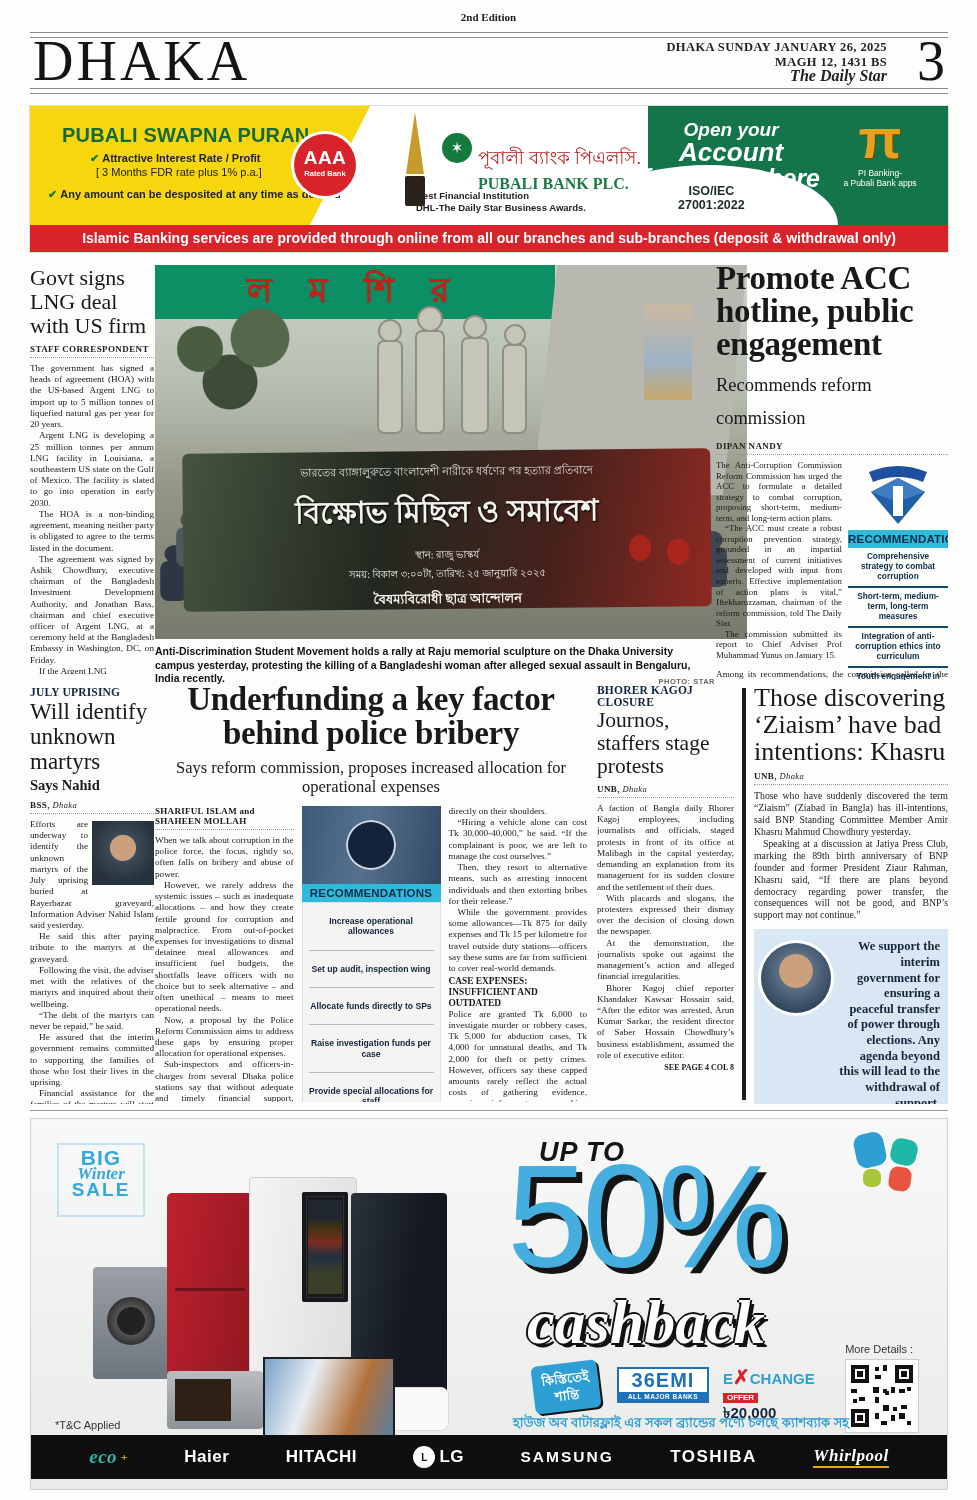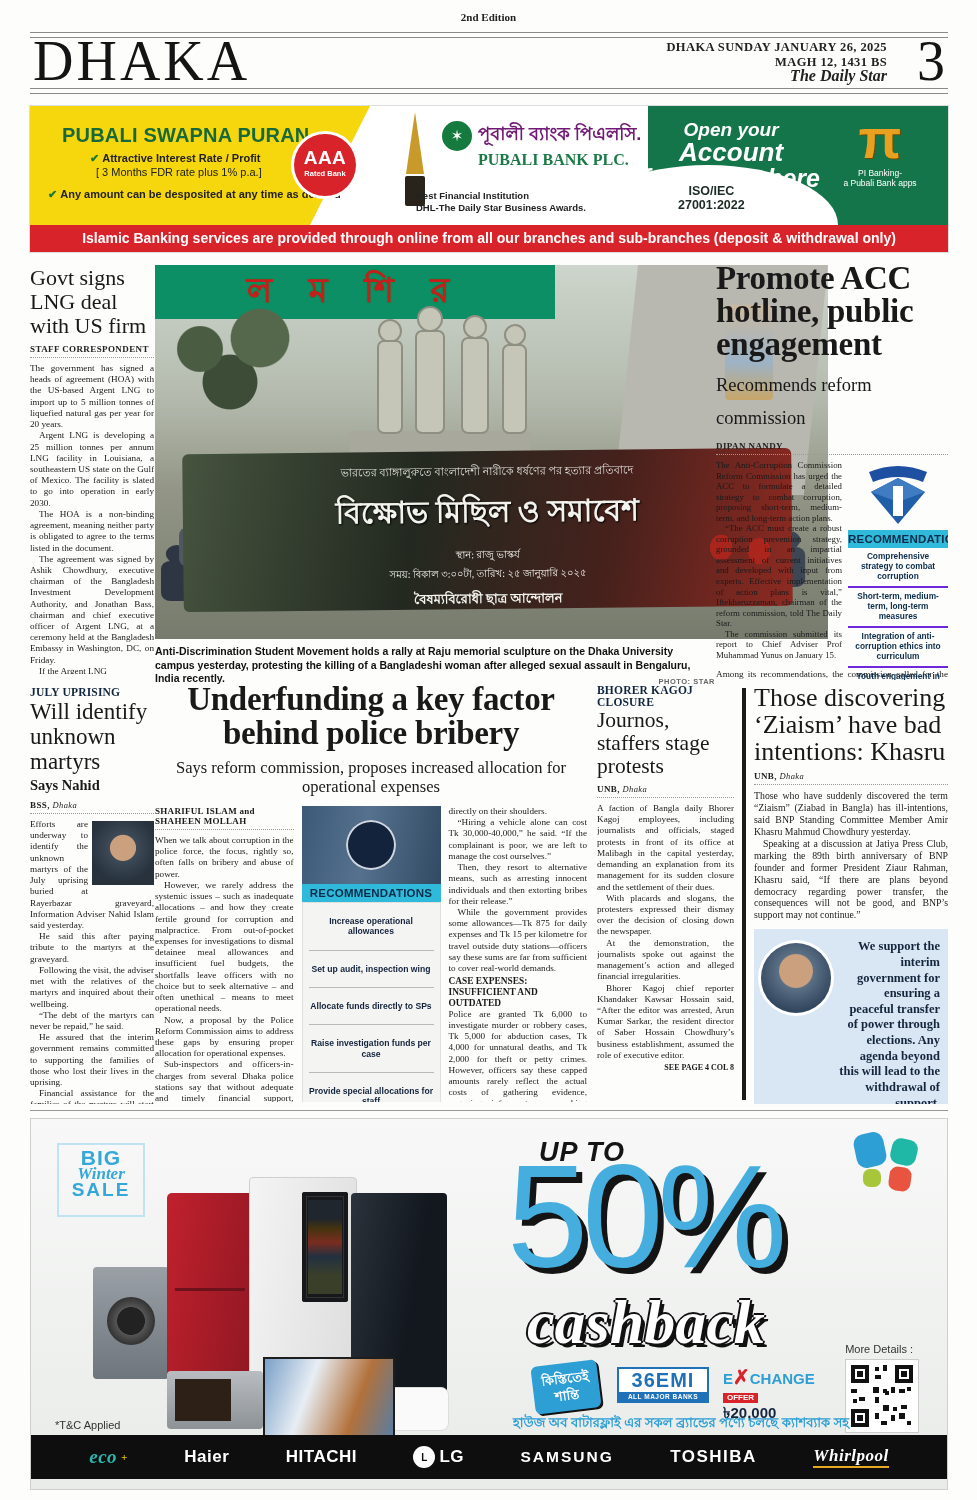--- a/index.html
+++ b/index.html
@@ -34,21 +34,21 @@
            background:#d9232a;color:#fff;text-align:center;box-shadow:0 0 0 3px #fff;}
   .pub-aaa .big{font-size:19px;font-weight:800;margin-top:13px;letter-spacing:.5px;}
   .pub-aaa .sm{font-size:7.5px;font-weight:bold;}
   .trophy{position:absolute;left:372px;top:6px;width:26px;height:104px;}
   .trophy .cone{width:0;height:0;margin:0 auto;border-left:9px solid transparent;
                 border-right:9px solid transparent;border-bottom:62px solid #c79a2a;}
   .trophy .base{width:20px;height:30px;margin:2px auto 0;background:#2a231c;border-radius:2px;}
   .pub-logo{position:absolute;left:412px;top:14px;}
   .pub-emblem{display:inline-block;width:30px;height:30px;border-radius:50%;background:#157a3e;
               color:#fff;text-align:center;line-height:30px;font-size:15px;vertical-align:middle;}
-  .pub-bn{display:inline-block;vertical-align:middle;margin-left:6px;font-size:18px;font-weight:700;color:#701a75;}
+  .pub-bn{display:inline-block;vertical-align:middle;margin-left:6px;font-size:18px;font-weight:400;color:#b91c1c;margin-top:24px;}
   .pub-en{margin-left:36px;font-size:16px;font-weight:800;color:#1a7a46;font-family:"Liberation Serif",serif;}
   .pub-award{position:absolute;left:386px;top:84px;font-size:9.5px;font-weight:bold;color:#222;line-height:12px;}
   .pub-iso{position:absolute;left:648px;top:78px;font-size:12.5px;font-weight:800;color:#1c2b24;
            text-align:center;line-height:14px;z-index:3;}
   .pub-open{position:absolute;right:128px;top:14px;text-align:center;color:#fff;font-weight:800;
             font-style:italic;line-height:1.02;z-index:2;}
   .pub-open .l1{font-size:19px;} .pub-open .l2{font-size:26px;} .pub-open .l3{font-size:25px;}
   .pub-pi{position:absolute;right:22px;top:4px;width:92px;text-align:center;color:#fff;z-index:2;}
   .pub-pi .sym{font-size:56px;line-height:58px;color:#e8a020;font-weight:800;text-shadow:1px 1px 0 #6b4a00;}
   .pub-pi .t{font-size:8.5px;line-height:10px;}
@@ -61,21 +61,21 @@
   .hl.b{font-weight:bold;letter-spacing:-.3px;}
   .sub{font-weight:bold;color:#191919;}
   .byline{font-size:9px;font-weight:bold;letter-spacing:.4px;color:#222;margin-top:6px;}
   .byline .city{font-weight:normal;font-style:italic;font-size:8.5px;}
   .dots{border-top:1.5px dotted #9a9a9a;margin:3px 0 5px;}
   .body p{margin:0;font-size:9.2px;line-height:1.22;text-align:justify;}
   .body p + p{text-indent:9px;}
   .more{font-size:8px;font-weight:bold;text-align:right;margin-top:2px;}
   .subhead{font-size:9.4px;font-weight:bold;margin:2px 0 0;line-height:1.15;}
   
-  .photo{position:absolute;left:155px;top:265px;width:673px;height:374px;overflow:hidden;
+  .photo{position:absolute;left:155px;top:265px;width:592px;height:374px;overflow:hidden;
          background:linear-gradient(#cdd5cc 0%,#b4bbae 35%,#939686 60%,#767b6d 100%);}
   .ph-sign{position:absolute;left:0;top:0;width:400px;height:54px;background:#0d8f66;
            color:#c61d1d;font-weight:800;font-size:34px;line-height:52px;text-align:center;
            letter-spacing:14px;text-shadow:0 0 2px #083;}
   .ph-pillar{position:absolute;right:0;top:0;width:190px;height:230px;background:#b9b8b0;
              transform:skewX(-6deg);transform-origin:top;}
   .ph-mural{position:absolute;right:55px;top:40px;width:48px;height:95px;
             background:linear-gradient(#cbb9a0,#9db3c6 60%,#c7a66a);border-radius:4px;}
   .ph-trees{position:absolute;left:0;top:40px;width:150px;height:110px;
             background:radial-gradient(circle at 30% 40%,#4a5c42 18%,transparent 19%),
@@ -101,21 +101,21 @@
   .art-acc{left:716px;top:262px;width:232px;height:418px;}
   .art-acc .hl{font-size:33px;line-height:33px;}
   .art-acc .sub2{font-size:18.5px;margin-top:8px;font-weight:normal;}
   .acc-cols{position:relative;margin-top:4px;}
   .acc-left{width:126px;} .acc-left p{font-size:8.8px;line-height:1.2;}
   .acc-side{position:absolute;right:0;top:0;width:100px;font-family:"Liberation Sans",sans-serif;}
   .acc-logo{display:block;margin:0 auto 4px;}
   .recs-title{background:#2fb9da;color:#0c2d4a;font-weight:800;font-size:11.5px;text-align:center;
               padding:3px 0;letter-spacing:.2px;}
   .recs-item{font-size:8.3px;font-weight:bold;color:#0c2d4a;text-align:center;line-height:1.2;
-             padding:4px 2px;border-bottom:2px solid #6d28d9;}
+             padding:4px 2px;border-bottom:2px solid #0c4a6e;}
   .recs-item:last-child{border-bottom:none;}
   .art-july{left:30px;top:686px;width:124px;height:418px;}
   .art-july .hl{font-size:23px;line-height:25px;}
   .art-july .sub{font-size:14.5px;margin-top:3px;}
   .july-img{float:right;width:62px;height:64px;margin:2px 0 2px 4px;
             background:radial-gradient(circle at 50% 42%,#caa07e 26%,#3d4a57 28%,#27323d 70%);}
   .art-under{left:155px;top:682px;width:432px;height:420px;}
   .art-under .hl{font-size:33px;line-height:34px;text-align:center;}
   .art-under .deck{font-size:16.5px;line-height:19px;text-align:center;margin-top:8px;}
   .ucols{display:flex;gap:8px;margin-top:10px;}

